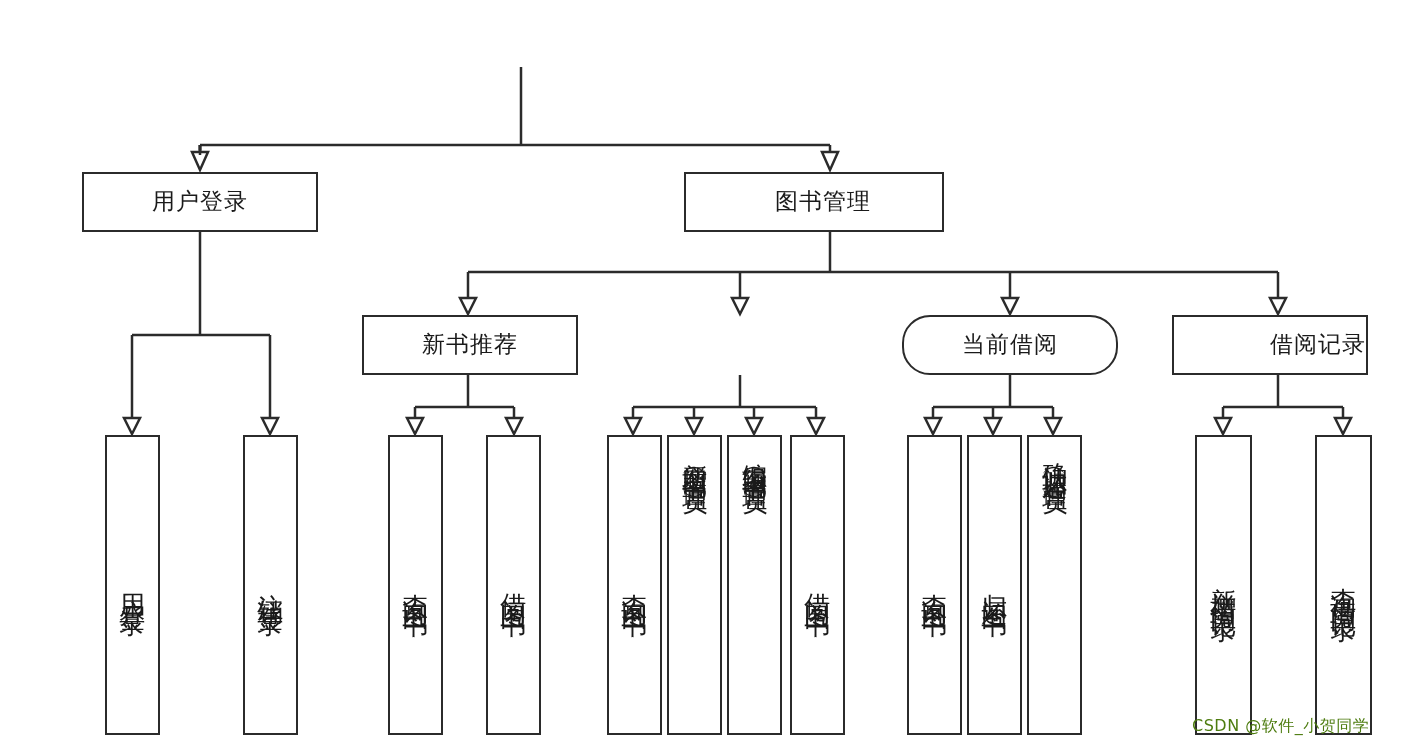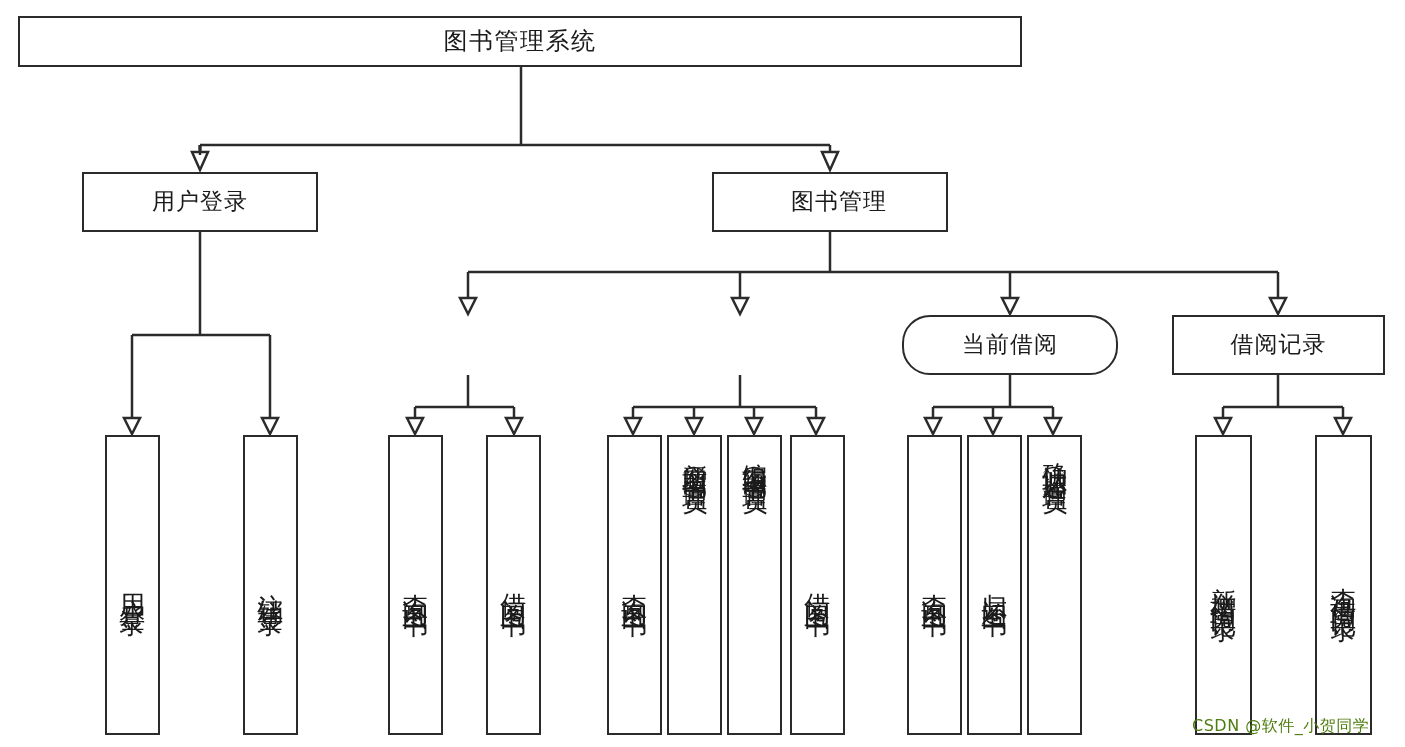--- a/index.html
+++ b/index.html
@@ -125,35 +125,35 @@
     <path d="M1045 418 L1053 434 L1061 418 Z" stroke="none" fill="#2b2b2b"></path>
 
     <line x1="1278" y1="375" x2="1278" y2="407"></line>
     <line x1="1223" y1="407" x2="1343" y2="407"></line>
     <path d="M1223 407 L1223 418"></path>
     <path d="M1215 418 L1223 434 L1231 418 Z" stroke="none" fill="#2b2b2b"></path>
     <path d="M1343 407 L1343 418"></path>
     <path d="M1335 418 L1343 434 L1351 418 Z" stroke="none" fill="#2b2b2b"></path>
   </svg>
 
-  <div class="node root horiz" style="left:18px;top:16px;width:1004px;height:51px;">
-    <span class="lbl">图书管理系统</span>
-  </div>
 
   <div class="node horiz" style="left:82px;top:172px;width:236px;height:60px;">
     <span class="lbl">用户登录</span>
   </div>
-  <div class="node horiz" style="left:712px;top:172px;width:236px;height:60px;padding-left:18px;">
+  <div class="node horiz" style="left:684px;top:172px;width:260px;height:60px;padding-left:18px;">
     <span class="lbl">图书管理</span>
   </div>
 
+  <div class="node horiz" style="left:362px;top:315px;width:216px;height:60px;">
+    <span class="lbl">新书推荐</span>
+  </div>
   <div class="node horiz" style="left:902px;top:315px;width:216px;height:60px;border-radius:28px;">
     <span class="lbl">当前借阅</span>
   </div>
-  <div class="node horiz" style="left:1172px;top:315px;width:213px;height:60px;">
+  <div class="node horiz" style="left:1172px;top:315px;width:196px;height:60px;justify-content:flex-end;">
     <span class="lbl">借阅记录</span>
   </div>
 
   <div class="node leaf centered" style="left:105px;top:435px;width:55px;height:300px;">
     <span class="lbl">用户登录</span>
   </div>
   <div class="node leaf centered" style="left:243px;top:435px;width:55px;height:300px;">
     <span class="lbl">注销登录</span>
   </div>
 

